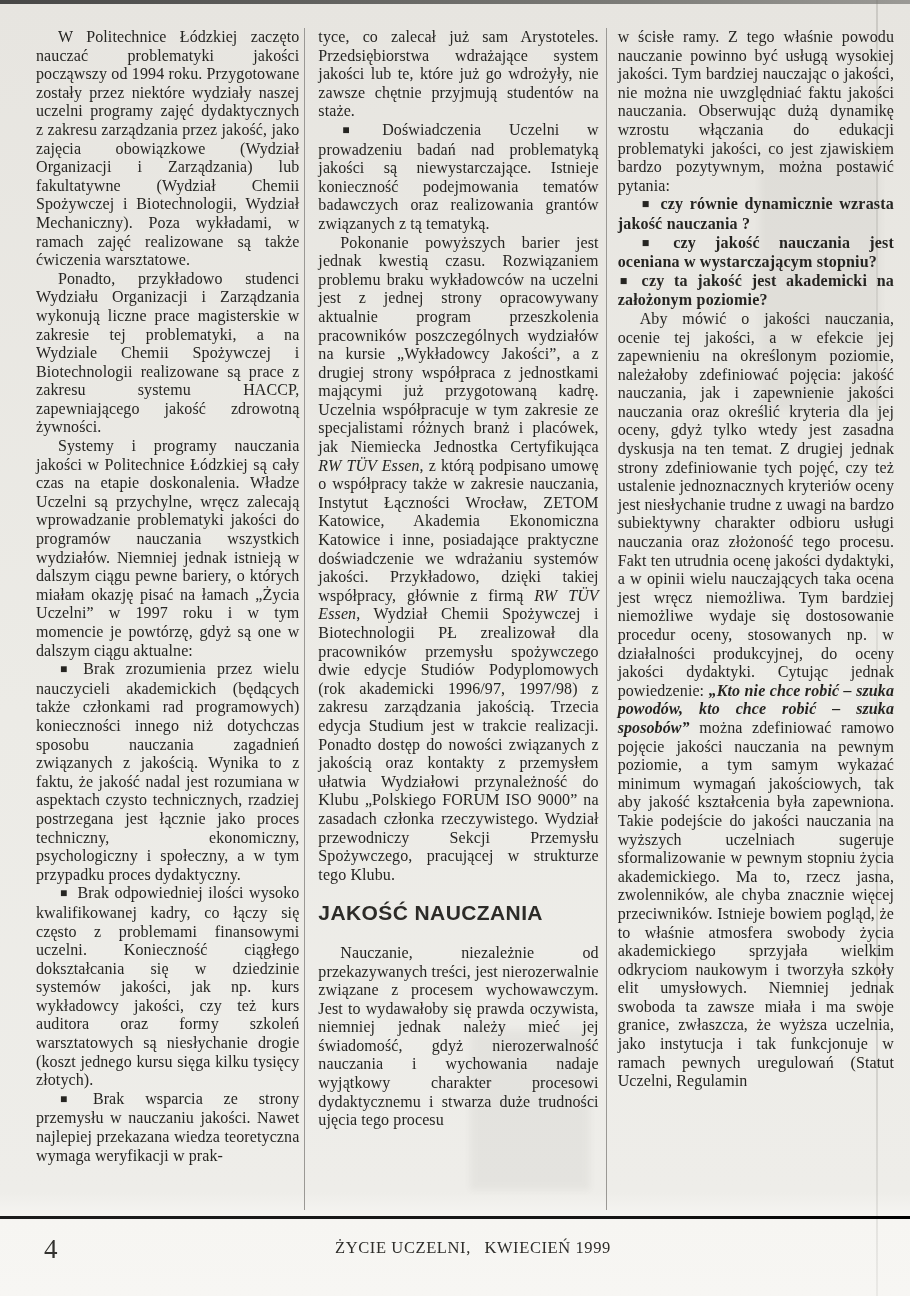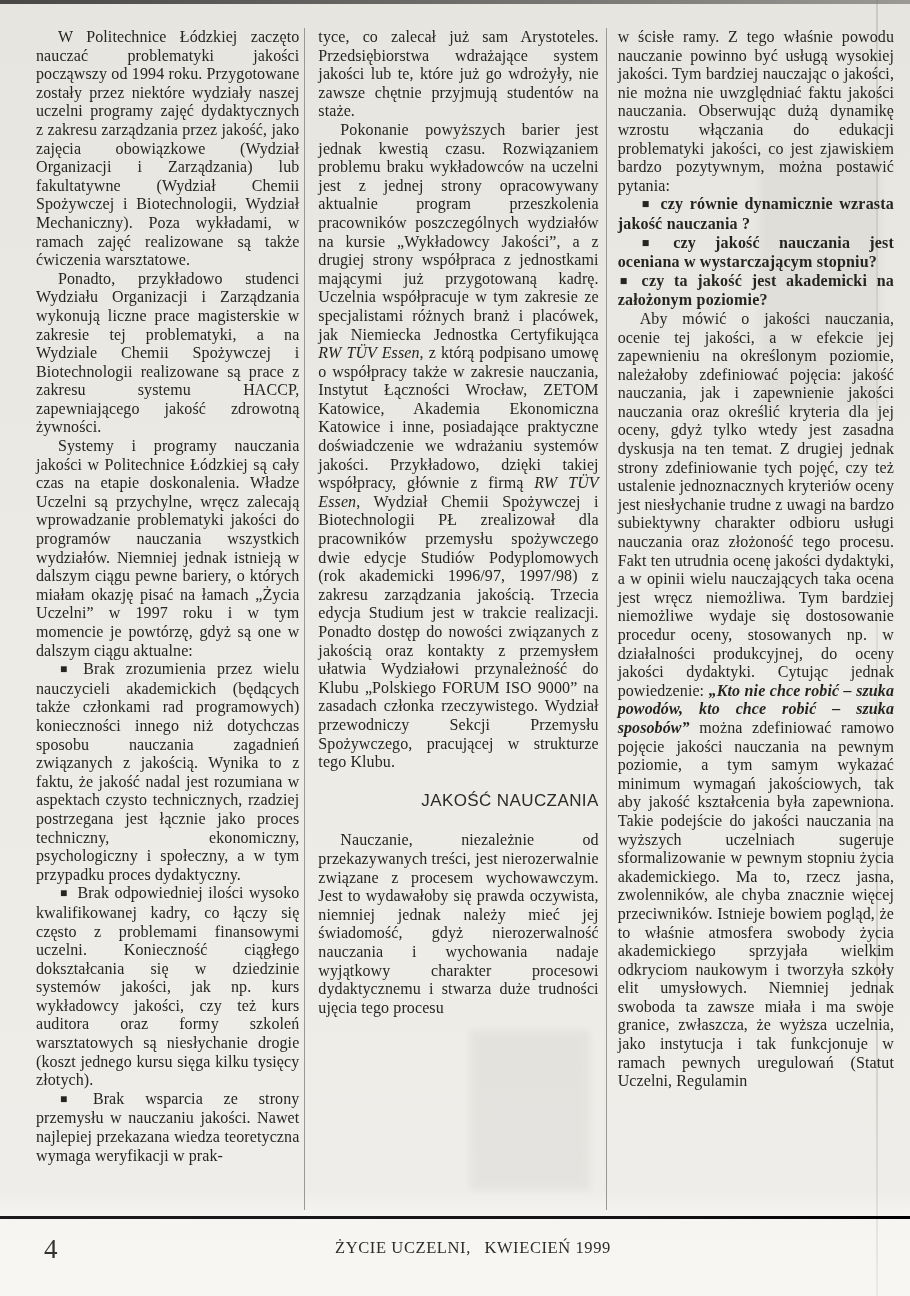--- a/index.html
+++ b/index.html
@@ -44,22 +44,22 @@
   p.ind{text-indent:22px;}
   p.bul{text-indent:24px;}
   .bullet{font-size:12px;letter-spacing:0;padding-right:9px;position:relative;top:-1px;}
   .q{font-weight:bold;letter-spacing:.2px;}
   .q .bullet{font-size:12.5px;}
   p.q2{text-indent:24px;}
   p.q3{text-indent:2px;}
   .it{font-style:italic;}
   .bq{font-style:italic;font-weight:bold;}
   .heading{
-    text-align:right;font-family:"Liberation Sans","DejaVu Sans",sans-serif;
-    font-size:17px;letter-spacing:.4px;font-weight:normal;
+    text-align:left;font-family:"Liberation Sans","DejaVu Sans",sans-serif;
+    font-size:21px;letter-spacing:.4px;font-weight:bold;
     margin:20px 0 21px 0;text-indent:0;color:#2c2b28;
   }
   .footer-rule{
     position:absolute;left:0;right:0;top:1216px;height:3px;
     background:linear-gradient(90deg,#1c1c1c 0%,#151515 70%,#000 100%);
   }
   .footer{
     position:absolute;left:0;right:0;top:1228px;height:50px;
   }
   .page-number{
@@ -90,20 +90,21 @@
       <p class="ind"><span>Systemy i programy nauczania jakości w Politechnice Łódzkiej są cały czas na etapie doskonalenia. Władze Uczelni są przychylne, wręcz zalecają wprowadzanie problematyki jakości do programów nauczania wszystkich wydziałów. Niemniej jednak istnieją w dalszym ciągu pewne bariery, o których miałam okazję pisać na łamach „Życia Uczelni” w 1997 roku i w tym momencie je powtórzę, gdyż są one w dalszym ciągu aktualne:</span></p>
       <p class="bul"><span class="bullet">■</span><span>Brak zrozumienia przez wielu nauczycieli akademickich (będących także członkami rad programowych) konieczności innego niż dotychczas sposobu nauczania zagadnień związanych z jakością. Wynika to z faktu, że jakość nadal jest rozumiana w aspektach czysto technicznych, rzadziej postrzegana jest łącznie jako proces techniczny, ekonomiczny, psychologiczny i społeczny, a w tym przypadku proces dydaktyczny.</span></p>
       <p class="bul"><span class="bullet">■</span><span>Brak odpowiedniej ilości wysoko kwalifikowanej kadry, co łączy się często z problemami finansowymi uczelni. Konieczność ciągłego dokształcania się w dziedzinie systemów jakości, jak np. kurs wykładowcy jakości, czy też kurs auditora oraz formy szkoleń warsztatowych są niesłychanie drogie (koszt jednego kursu sięga kilku tysięcy złotych).</span></p>
       <p class="bul"><span class="bullet">■</span><span>Brak wsparcia ze strony przemysłu w nauczaniu jakości. Nawet najlepiej przekazana wiedza teoretyczna wymaga weryfikacji w prak-</span></p>
     </div>
 
     <div class="vrule sp1"></div>
 
     <div class="col col2">
       <p><span>tyce, co zalecał już sam Arystoteles. Przedsiębiorstwa wdrażające system jakości lub te, które już go wdrożyły, nie zawsze chętnie przyjmują studentów na staże.</span></p>
+      <p class="bul"><span class="bullet">■</span><span>Doświadczenia Uczelni w prowadzeniu badań nad problematyką jakości są niewystarczające. Istnieje konieczność podejmowania tematów badawczych oraz realizowania grantów związanych z tą tematyką.</span></p>
       <p class="ind"><span>Pokonanie powyższych barier jest jednak kwestią czasu. Rozwiązaniem problemu braku wykładowców na uczelni jest z jednej strony opracowywany aktualnie program przeszkolenia pracowników poszczególnych wydziałów na kursie „Wykładowcy Jakości”, a z drugiej strony współpraca z jednostkami mającymi już przygotowaną kadrę. Uczelnia współpracuje w tym zakresie ze specjalistami różnych branż i placówek, jak Niemiecka Jednostka Certyfikująca </span><span class="it">RW TÜV Essen</span><span>, z którą podpisano umowę o współpracy także w zakresie nauczania, Instytut Łączności Wrocław, ZETOM Katowice, Akademia Ekonomiczna Katowice i inne, posiadające praktyczne doświadczenie we wdrażaniu systemów jakości. Przykładowo, dzięki takiej współpracy, głównie z firmą </span><span class="it">RW TÜV Essen</span><span>, Wydział Chemii Spożywczej i Biotechnologii PŁ zrealizował dla pracowników przemysłu spożywczego dwie edycje Studiów Podyplomowych (rok akademicki 1996/97, 1997/98) z zakresu zarządzania jakością. Trzecia edycja Studium jest w trakcie realizacji. Ponadto dostęp do nowości związanych z jakością oraz kontakty z przemysłem ułatwia Wydziałowi przynależność do Klubu „Polskiego FORUM ISO 9000” na zasadach członka rzeczywistego. Wydział przewodniczy Sekcji Przemysłu Spożywczego, pracującej w strukturze tego Klubu.</span></p>
       <p class="heading">JAKOŚĆ NAUCZANIA</p>
       <p class="ind"><span>Nauczanie, niezależnie od przekazywanych treści, jest nierozerwalnie związane z procesem wychowawczym. Jest to wydawałoby się prawda oczywista, niemniej jednak należy mieć jej świadomość, gdyż nierozerwalność nauczania i wychowania nadaje wyjątkowy charakter procesowi dydaktycznemu i stwarza duże trudności ujęcia tego procesu</span></p>
     </div>
 
     <div class="vrule sp2"></div>
 
     <div class="col col3">
       <p><span>w ścisłe ramy. Z tego właśnie powodu nauczanie powinno być usługą wysokiej jakości. Tym bardziej nauczając o jakości, nie można nie uwzględniać faktu jakości nauczania. Obserwując dużą dynamikę wzrostu włączania do edukacji problematyki jakości, co jest zjawiskiem bardzo pozytywnym, można postawić pytania:</span></p>
       <p class="q q2"><span class="bullet">■</span><span>czy równie dynamicznie wzrasta jakość nauczania ?</span></p>

